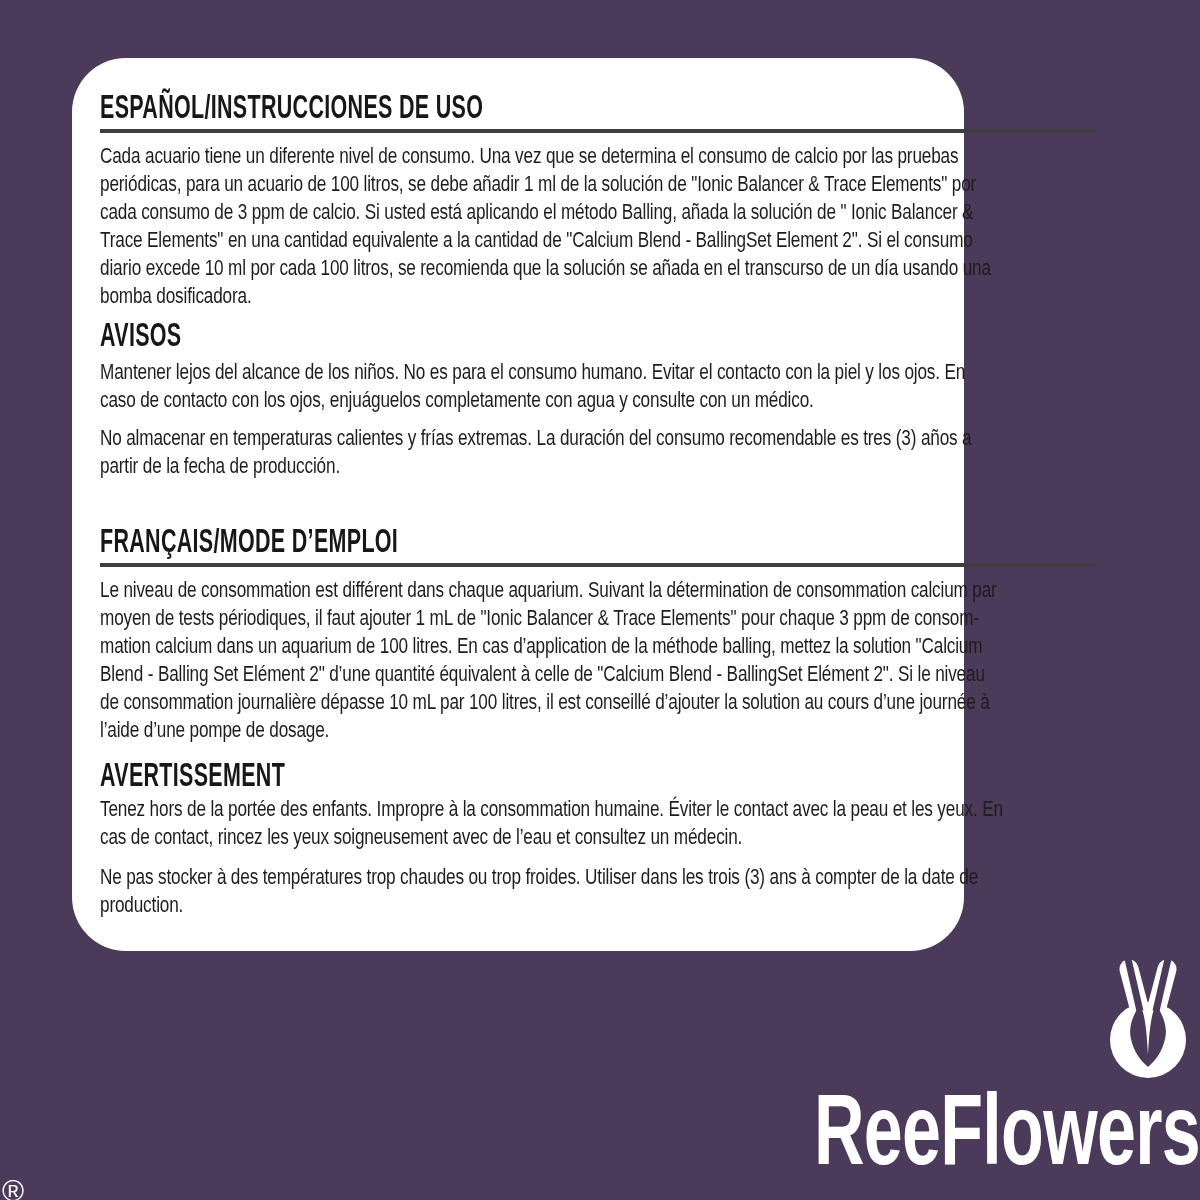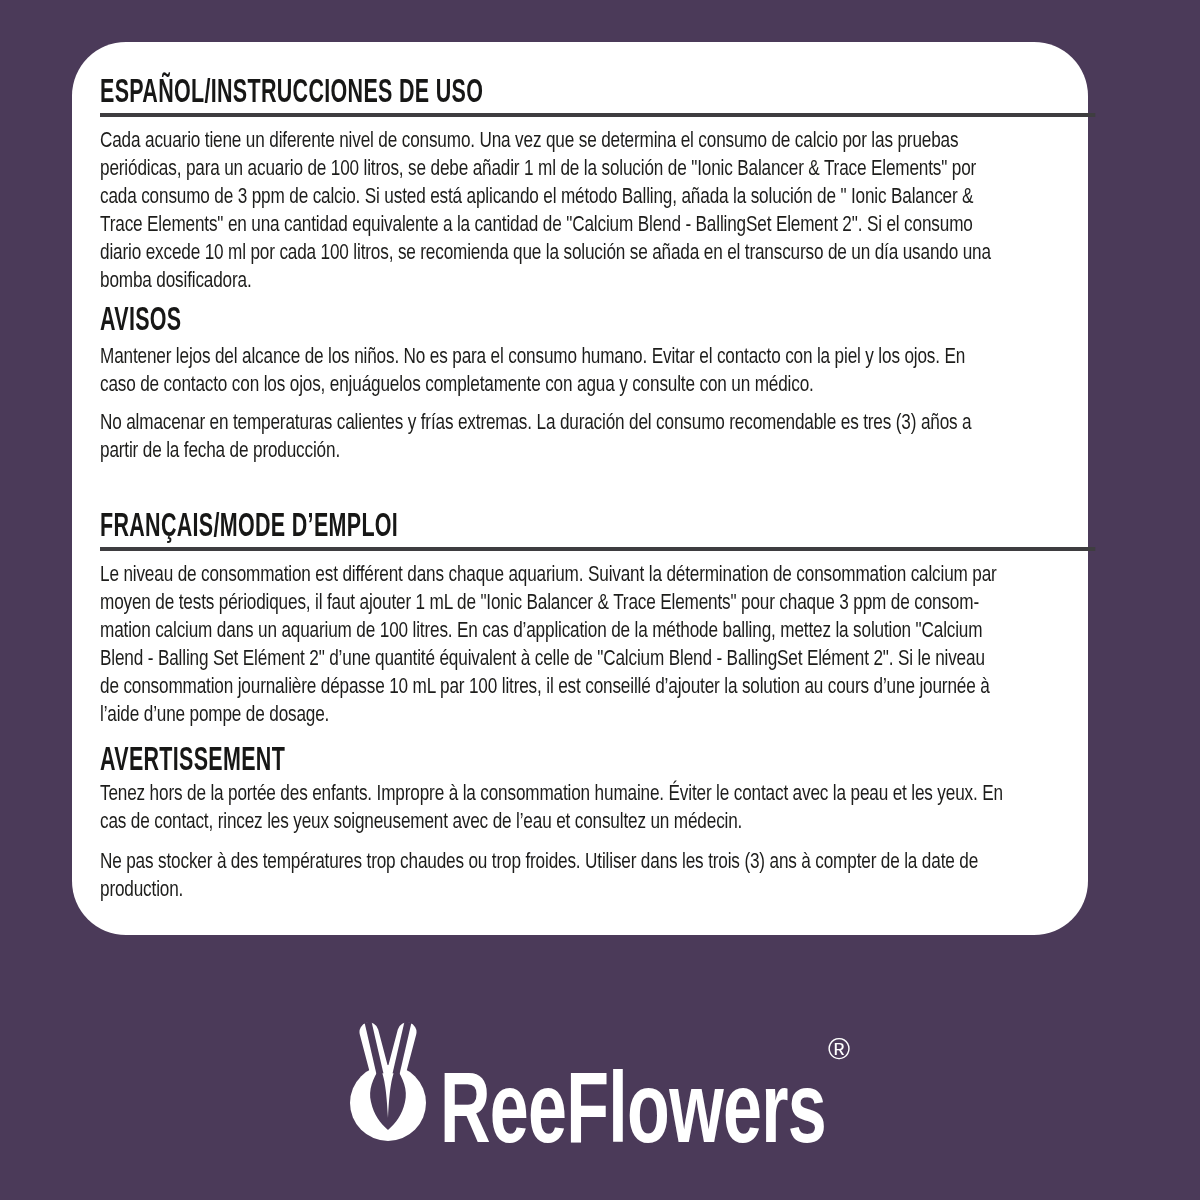--- a/index.html
+++ b/index.html
@@ -10,22 +10,22 @@
     position: relative;
     width: 1200px;
     height: 1200px;
     background: #4b3a59;
     overflow: hidden;
     font-family: "Liberation Sans", sans-serif;
   }
   .card {
     position: absolute;
     left: 72px;
-    top: 42px;
-    width: 1016px;
+    top: 58px;
+    width: 892px;
     height: 893px;
     background: #ffffff;
     border-radius: 54px;
     padding: 30px 33px 0 28px;
     box-sizing: border-box;
   }
   
   .condense {
     width: 1276px;
     transform: scaleX(0.78);
@@ -68,20 +68,21 @@
 
   .logo {
     position: absolute;
     top: 1022px;
     left: 0;
     right: 0;
     height: 120px;
     display: flex;
     justify-content: center;
     align-items: flex-end;
+    flex-direction: column;
   }
   .flask {
     width: 76px;
     height: 120px;
     margin-right: 14px;
     flex: 0 0 auto;
   }
   .brand-wrap {
     width: 386px;
     height: 100px;

